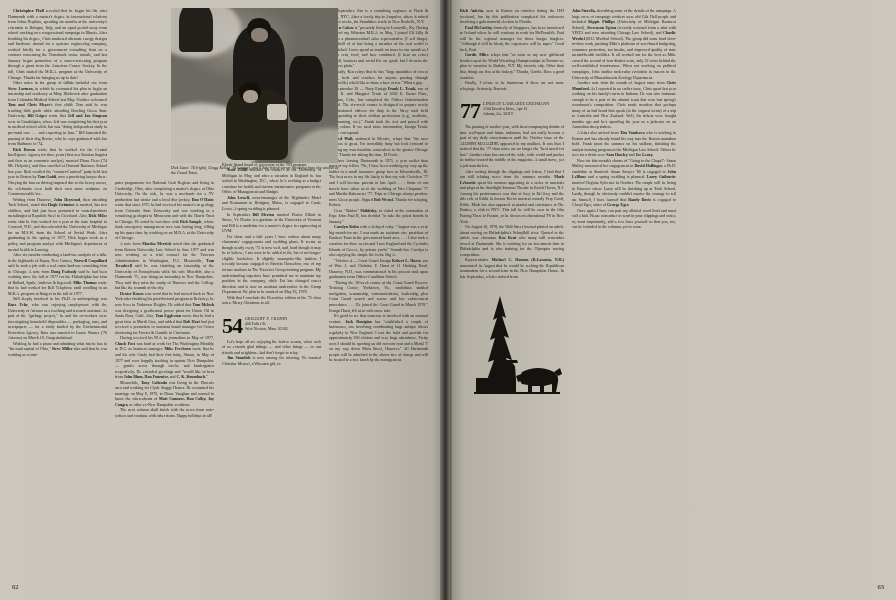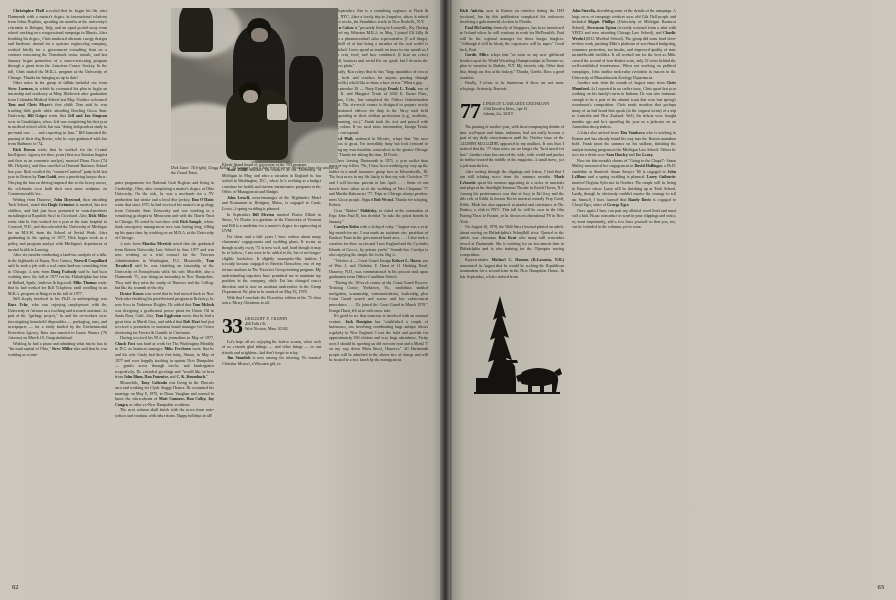--- a/index.html
+++ b/index.html
@@ -127,21 +127,21 @@
       <p>Oh well, it is Christmas and the aforementioned is undoubtedly a joke, so on with the news. <b>Pam Brewer</b> was just named vice president at Salomon Brothers where she is working as a government securities specialist in Philadelphia.</p>
       <p><b>Scott Herriott</b> is amongst a contingent of Dartmouth people and others in a program for the advanced study of Transcendental Meditation in Livingston Manor, N.Y. They have formed a crisis intervention task force. <b>George Hammond,</b> who has written several essays and short stories, is a member along with <b>Zell Kravinsky.</b> Scott is on leave from the Stanford School of Education and has been in Providence, R.I., serving an internship as a member of the Rhode Island board of governors of the TM program.</p>
       <p><b>Scott Zilliff</b> finished his master's at the University of Michigan in May, and after a vacation in England he has settled in Washington, D.C., where he's working as a budget examiner for health and income maintenance programs at the Office of Management and Budget.</p>
       <p><b>John Lowell,</b> owner-manager of the Highlander Motel and Restaurant in Bridgton, Maine, is engaged to Carrie Lewis. A spring wedding is planned.</p>
       <p>In September <b>Bill Merton</b> married Denise Elliott in Stowe, Vt. Denise is a graduate of the University of Vermont and Bill is a candidate for a master's degree in engineering at UVM.</p>
       <p>For those and a half years I have written about many classmates' engagements and wedding plans. It seems as though nearly every '75 is now wed, and, hard though it may be to believe, I am soon to be added to the list of no-longer-eligible bachelors. It slightly unsurprise-like fashion I recently became engaged to Patricia Houselton, one of my former students in The Travelers Group training program. My understanding superiors have permitted me to maintain my position in the company, while Pat has changed career direction and is now an assistant underwriter in the Group Department. We plan to be married on May 26, 1979.</p>
       <p>With that I conclude the December edition of the '75 class notes. Merry Christmas to all.</p>
 
       <div class="spacer"></div>
       <div class="classhead">
-        <div class="classnum">33</div>
+        <div class="classnum">54</div>
         <div class="classaddr">
           <div class="nm">GREGORY F. CRONIN</div>
           <div>406 Fuller St.</div>
           <div>West Newton, Mass. 02165</div>
         </div>
       </div>
       <p>Let's hope all are enjoying the festive season, when each of us extends glad tidings — and other things — to our friends and neighbors. And don't forget to relay.</p>
       <p><b>Jim Standish</b> is now among the missing. He married Christine Menzel, a Wheaton girl, in</p>
     </div>
 

